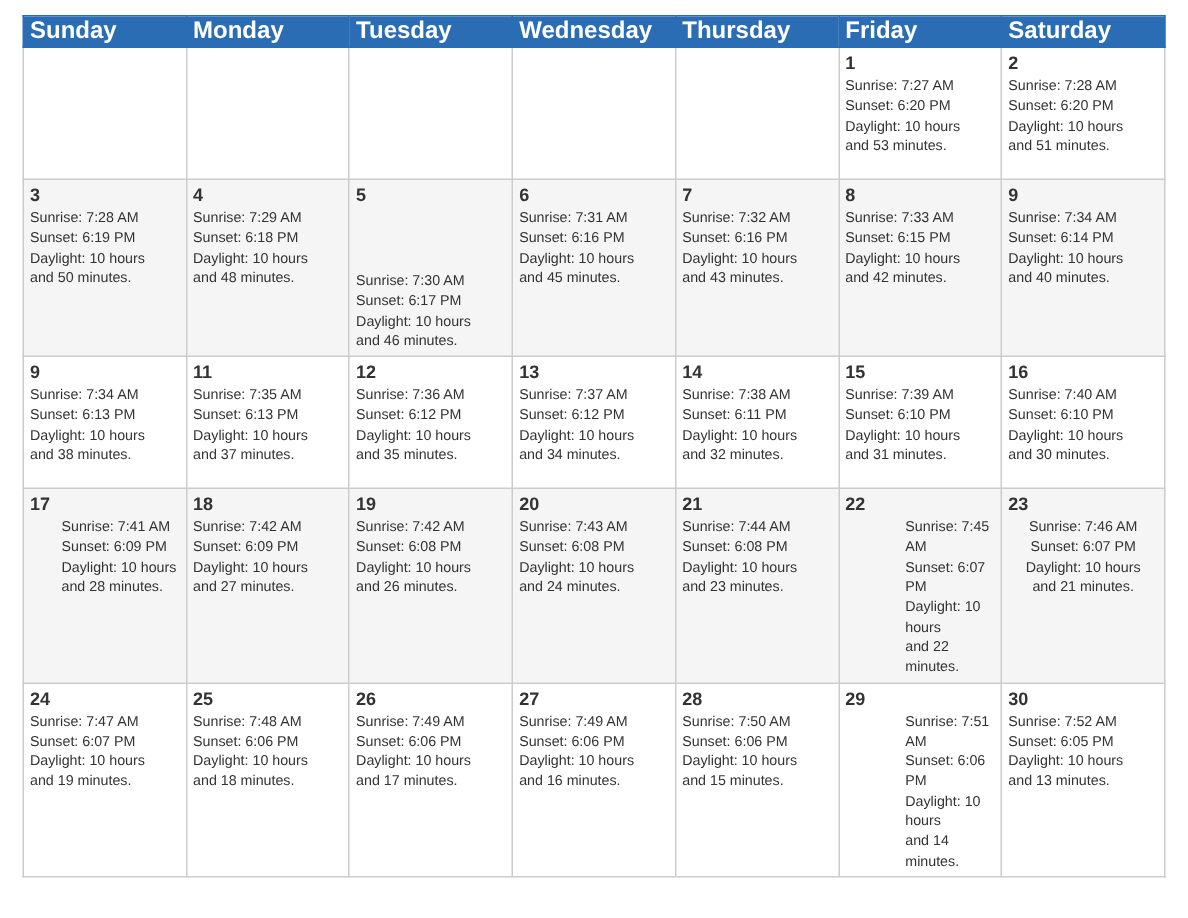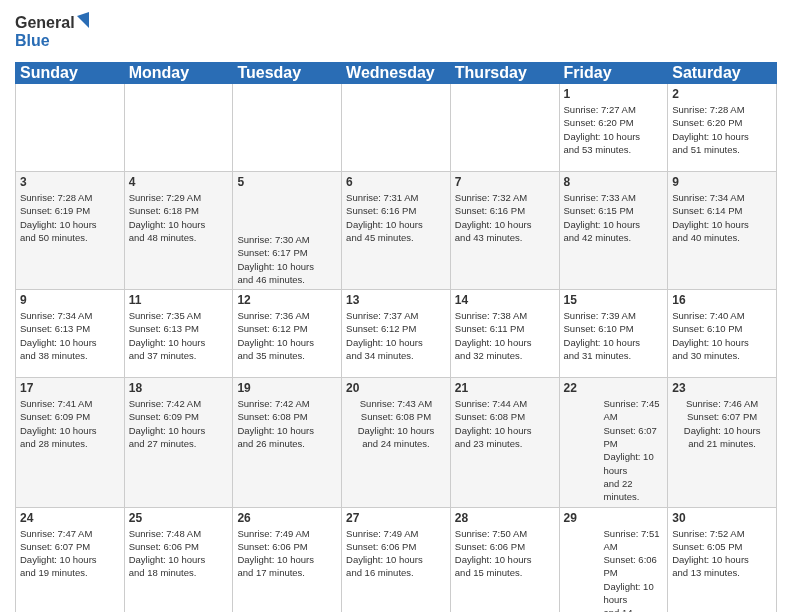--- a/index.html
+++ b/index.html
@@ -42,33 +42,20 @@
     .day-info { font-size: 9.5px; line-height: 1.4; }
     
     .calendar tr:nth-child(even) td { background-color: #f5f5f5; }
     .calendar tr:nth-child(odd) td { background-color: #fff; }
     .calendar thead tr th { background-color: #2a6db5; }
   </style>
 </head>
 <body>
 
 <div class="container">
-  <div class="header">
-    <div class="logo-wrapper">
-        <svg width="80" height="44">
-          <text x="0" y="18" font-size="16" font-weight="bold" fill="#333" font-family="Arial">General</text>
-          <text x="0" y="36" font-size="16" font-weight="bold" fill="#2a6db5" font-family="Arial">Blue</text>
-          <polygon points="62,6 74,2 74,18" fill="#2a6db5"></polygon>
-        </svg>
-      </div>
-    <div class="title-section">
-      <div class="month-title"></div>
-      <div class="location"></div>
-    </div>
-  </div>
 
   <table class="calendar">
     <thead>
       <tr>
       <th>Sunday</th>
           <th>Monday</th>
           <th>Tuesday</th>
           <th>Wednesday</th>
           <th>Thursday</th>
           <th>Friday</th>
@@ -195,42 +182,42 @@
             <div class="day-number">16</div>
             <div class="day-info" style="white-space: pre-line;">Sunrise: 7:40 AM
 Sunset: 6:10 PM
 Daylight: 10 hours
 and 30 minutes.</div>
           </td>
         </tr>
         <tr>
           <td>
             <div class="day-number">17</div>
-            <div class="day-info" style="white-space: pre-line;">Sunrise: 7:41 AM
+            <div class="day-info" style="white-space: pre-line; margin-left: 21px;">Sunrise: 7:41 AM
 Sunset: 6:09 PM
 Daylight: 10 hours
 and 28 minutes.</div>
           </td>
           <td>
             <div class="day-number">18</div>
             <div class="day-info" style="white-space: pre-line;">Sunrise: 7:42 AM
 Sunset: 6:09 PM
 Daylight: 10 hours
 and 27 minutes.</div>
           </td>
           <td>
             <div class="day-number">19</div>
             <div class="day-info" style="white-space: pre-line;">Sunrise: 7:42 AM
 Sunset: 6:08 PM
 Daylight: 10 hours
 and 26 minutes.</div>
           </td>
           <td>
             <div class="day-number">20</div>
-            <div class="day-info" style="white-space: pre-line; text-align: center;">Sunrise: 7:43 AM
+            <div class="day-info" style="white-space: pre-line;">Sunrise: 7:43 AM
 Sunset: 6:08 PM
 Daylight: 10 hours
 and 24 minutes.</div>
           </td>
           <td>
             <div class="day-number">21</div>
             <div class="day-info" style="white-space: pre-line;">Sunrise: 7:44 AM
 Sunset: 6:08 PM
 Daylight: 10 hours
 and 23 minutes.</div>

